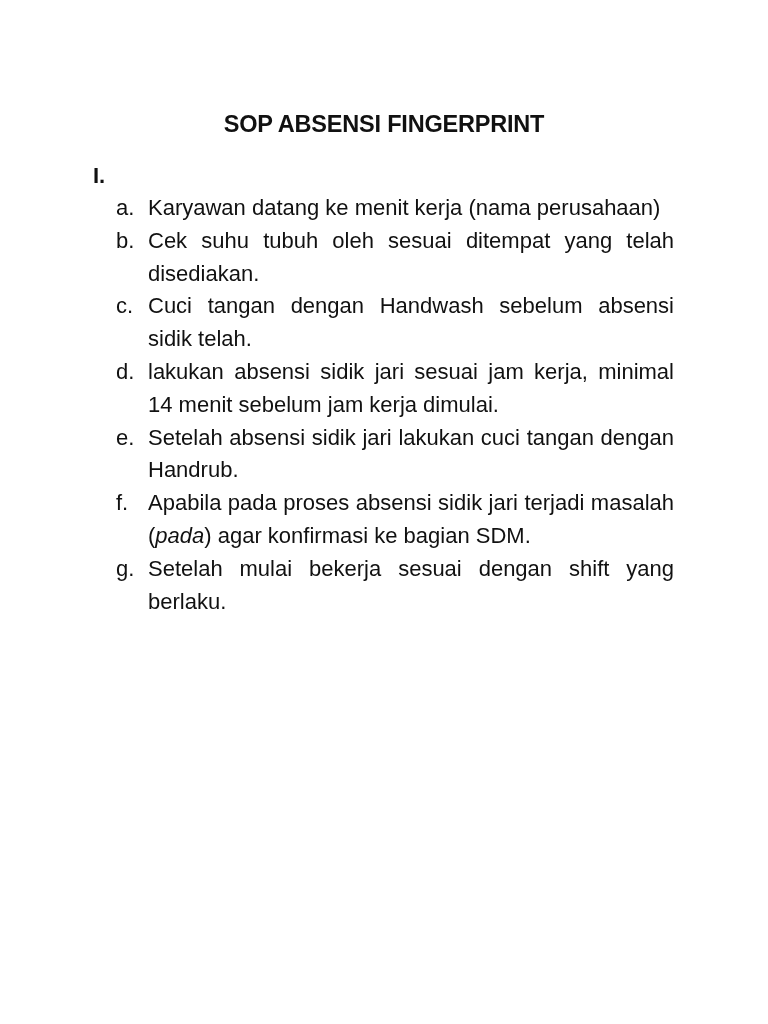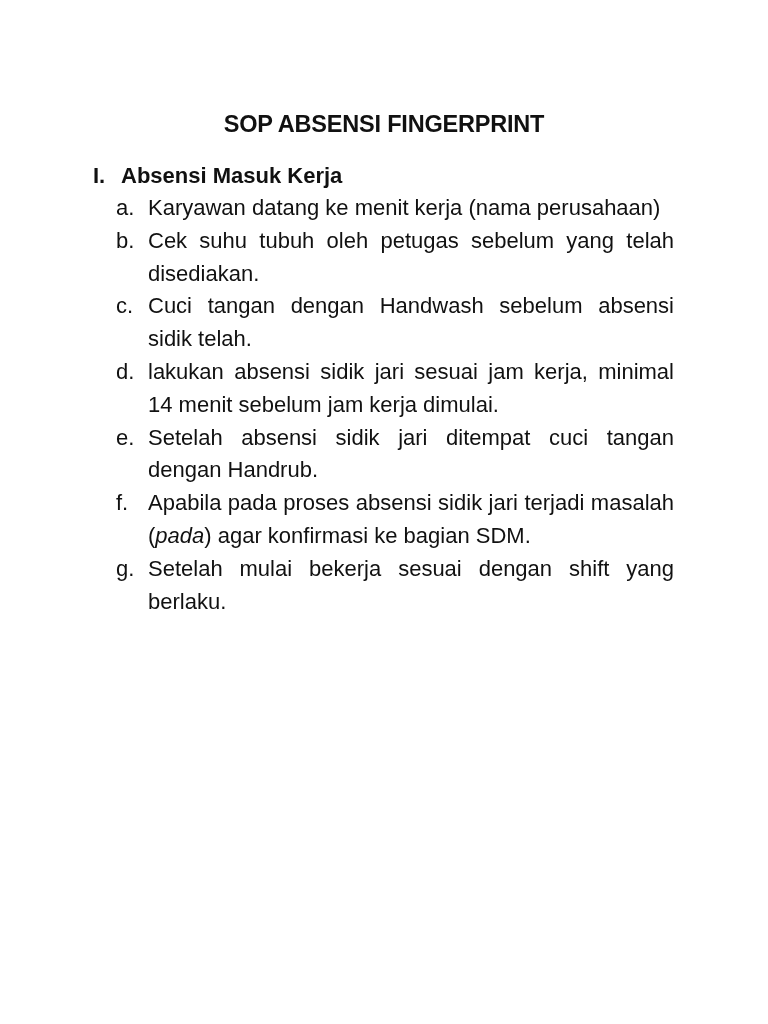--- a/index.html
+++ b/index.html
@@ -75,43 +75,42 @@
   </style>
 </head>
 <body>
 
 <div class="page">
   <div class="title">SOP ABSENSI FINGERPRINT</div>
 
   <div class="section">
     <div class="section-heading">
       <span class="num">I.</span>
-      <span>Absensi Masuk Kerja</span>
     </div>
 
     <ul class="items">
       <li class="item">
         <span class="marker">a.</span>
         <span class="text">Karyawan datang ke menit kerja (nama perusahaan)</span>
       </li>
       <li class="item">
         <span class="marker">b.</span>
-        <span class="text">Cek suhu tubuh oleh petugas sebelum yang telah disediakan.</span>
+        <span class="text">Cek suhu tubuh oleh sesuai ditempat yang telah disediakan.</span>
       </li>
       <li class="item">
         <span class="marker">c.</span>
         <span class="text">Cuci tangan dengan Handwash sebelum absensi sidik telah.</span>
       </li>
       <li class="item">
         <span class="marker">d.</span>
         <span class="text">lakukan absensi sidik jari sesuai jam kerja, minimal 14 menit sebelum jam kerja dimulai.</span>
       </li>
       <li class="item">
         <span class="marker">e.</span>
-        <span class="text">Setelah absensi sidik jari ditempat cuci tangan dengan Handrub.</span>
+        <span class="text">Setelah absensi sidik jari lakukan cuci tangan dengan Handrub.</span>
       </li>
       <li class="item">
         <span class="marker">f.</span>
         <span class="text"><span>Apabila pada proses absensi sidik jari terjadi masalah (</span><em>pada</em><span>) agar konfirmasi ke bagian SDM.</span></span>
       </li>
       <li class="item">
         <span class="marker">g.</span>
         <span class="text">Setelah mulai bekerja sesuai dengan shift yang berlaku.</span>
       </li>
     </ul>

